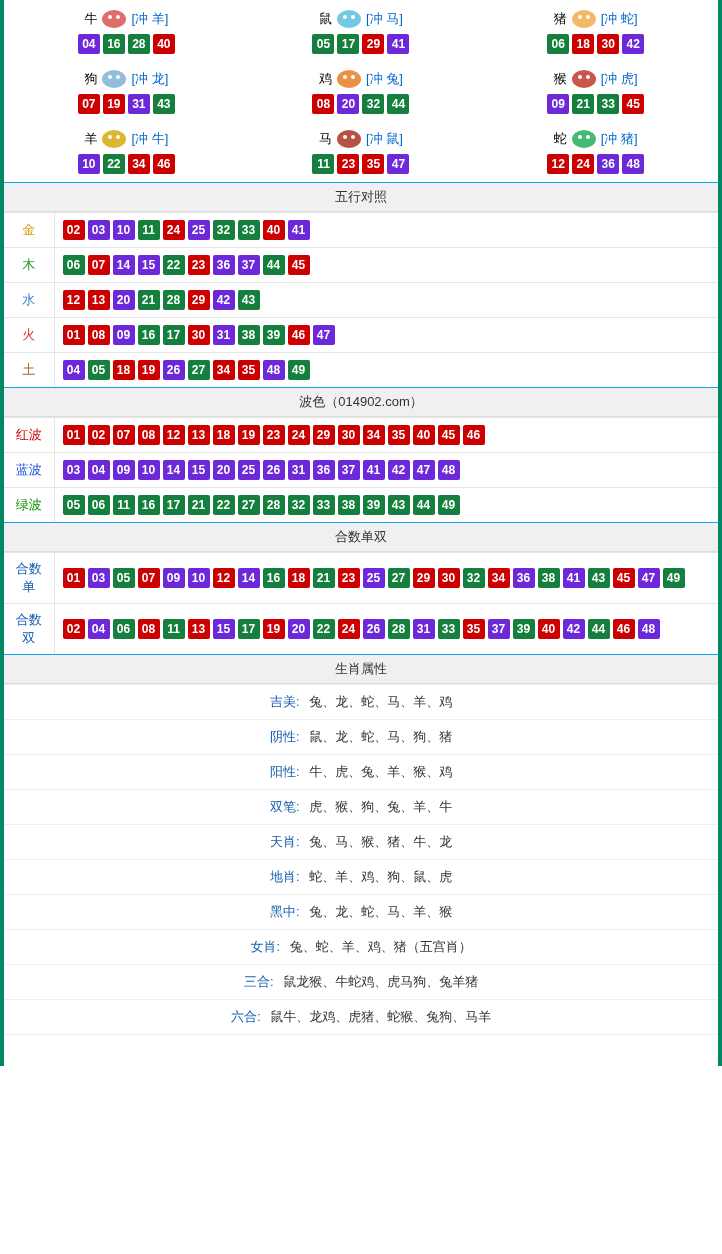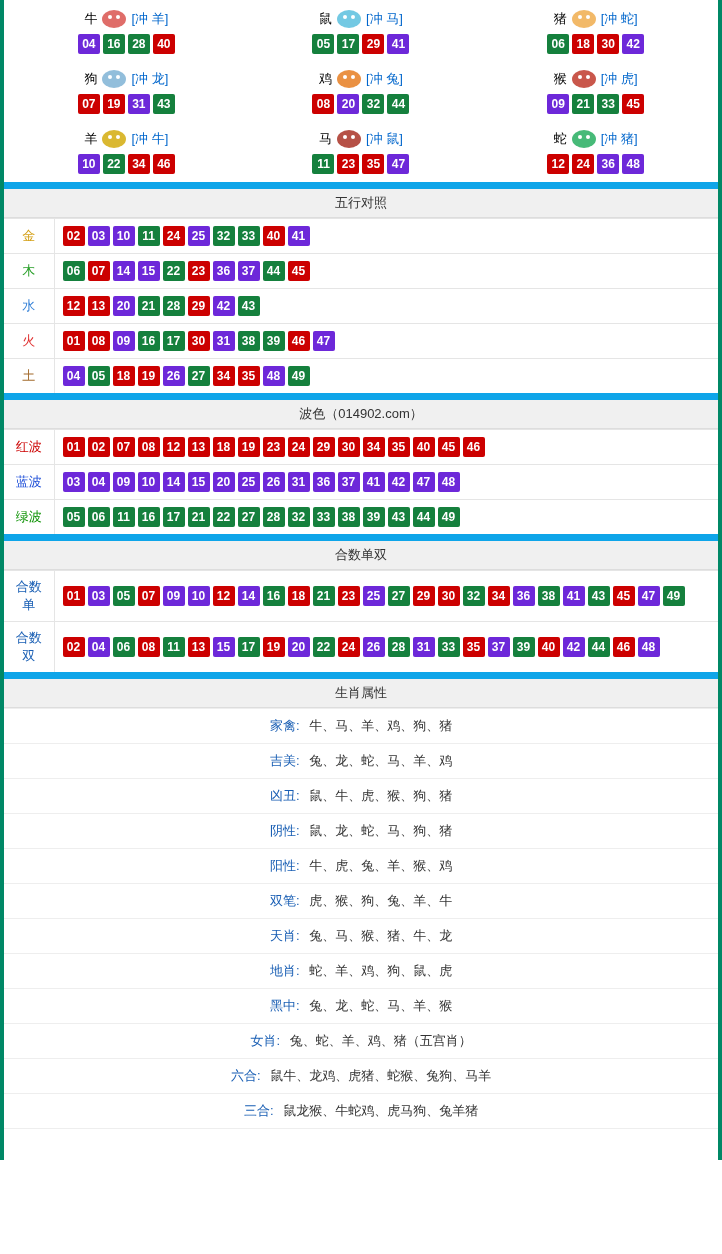--- a/index.html
+++ b/index.html
@@ -9,21 +9,21 @@
 .zcell{text-align:center;padding:4px 0}
 .zrow1{display:flex;align-items:center;justify-content:center;gap:2px}
 .zicon{width:30px;height:22px;display:inline-block}
 .zname{color:#000}
 .zchong{color:#0066cc}
 .nums{display:flex;justify-content:center;gap:3px;margin-top:4px}
 .n{display:inline-flex;align-items:center;justify-content:center;width:22px;height:20px;color:#fff;font-size:12px;font-weight:bold;border-radius:2px}
 .r{background:#cc0000}
 .b{background:#6d28d9}
 .g{background:#15803d}
-.section-hdr{background:#f0f0f0;text-align:center;padding:5px;border-top:7px solid #0ea5e9;border-bottom:1px solid #ddd;font-weight:normal;color:#333}
+.section-hdr{background:#f0f0f0;text-align:center;padding:5px;border-top:1px solid #0ea5e9;border-bottom:1px solid #ddd;font-weight:normal;color:#333}
 table{width:100%;border-collapse:collapse}
 td{border-top:1px solid #e5e5e5;padding:7px 8px;vertical-align:middle}
 td:first-child{border-right:1px solid #e5e5e5}
 .lbl{width:50px;text-align:center}
 .金{color:#d4a017}.木{color:#2aa02a}.水{color:#2e7dd6}.火{color:#e03030}.土{color:#a56e30}
 .红波{color:#cc0000}.蓝波{color:#1d4ed8}.绿波{color:#0a9100}
 .合数单,.合数双{color:#1a5fb4}
 .attr-row{text-align:center;padding:8px;border-top:1px solid #eee}
 .attr-row .k{color:#1a5fb4;margin-right:6px}
 .attr-row .v{color:#333}
@@ -420,32 +420,24 @@
               <span class="n b">48</span>
             </div>
           </td>
     </tr>
       </tbody>
     </table>
 
 <div class="section-hdr">生肖属性</div>
 <div id="attrs">
       <div class="attr-row">
-    <span class="k">家禽:</span>
-    <span class="v">牛、马、羊、鸡、狗、猪</span>
-  </div>
-      <div class="attr-row">
     <span class="k">吉美:</span>
     <span class="v">兔、龙、蛇、马、羊、鸡</span>
   </div>
       <div class="attr-row">
-    <span class="k">凶丑:</span>
-    <span class="v">鼠、牛、虎、猴、狗、猪</span>
-  </div>
-      <div class="attr-row">
     <span class="k">阴性:</span>
     <span class="v">鼠、龙、蛇、马、狗、猪</span>
   </div>
       <div class="attr-row">
     <span class="k">阳性:</span>
     <span class="v">牛、虎、兔、羊、猴、鸡</span>
   </div>
       <div class="attr-row">
     <span class="k">双笔:</span>
     <span class="v">虎、猴、狗、兔、羊、牛</span>
@@ -460,23 +452,23 @@
   </div>
       <div class="attr-row">
     <span class="k">黑中:</span>
     <span class="v">兔、龙、蛇、马、羊、猴</span>
   </div>
       <div class="attr-row">
     <span class="k">女肖:</span>
     <span class="v">兔、蛇、羊、鸡、猪（五宫肖）</span>
   </div>
       <div class="attr-row">
+    <span class="k">三合:</span>
+    <span class="v">鼠龙猴、牛蛇鸡、虎马狗、兔羊猪</span>
+  </div>
+      <div class="attr-row">
     <span class="k">六合:</span>
     <span class="v">鼠牛、龙鸡、虎猪、蛇猴、兔狗、马羊</span>
   </div>
-      <div class="attr-row">
-    <span class="k">三合:</span>
-    <span class="v">鼠龙猴、牛蛇鸡、虎马狗、兔羊猪</span>
-  </div>
     </div>
 <div class="attr-row" id="bottom">&nbsp;&nbsp;&nbsp;&nbsp;&nbsp;&nbsp;&nbsp;&nbsp;&nbsp;</div>
 
 </div>
 
 </body></html>

